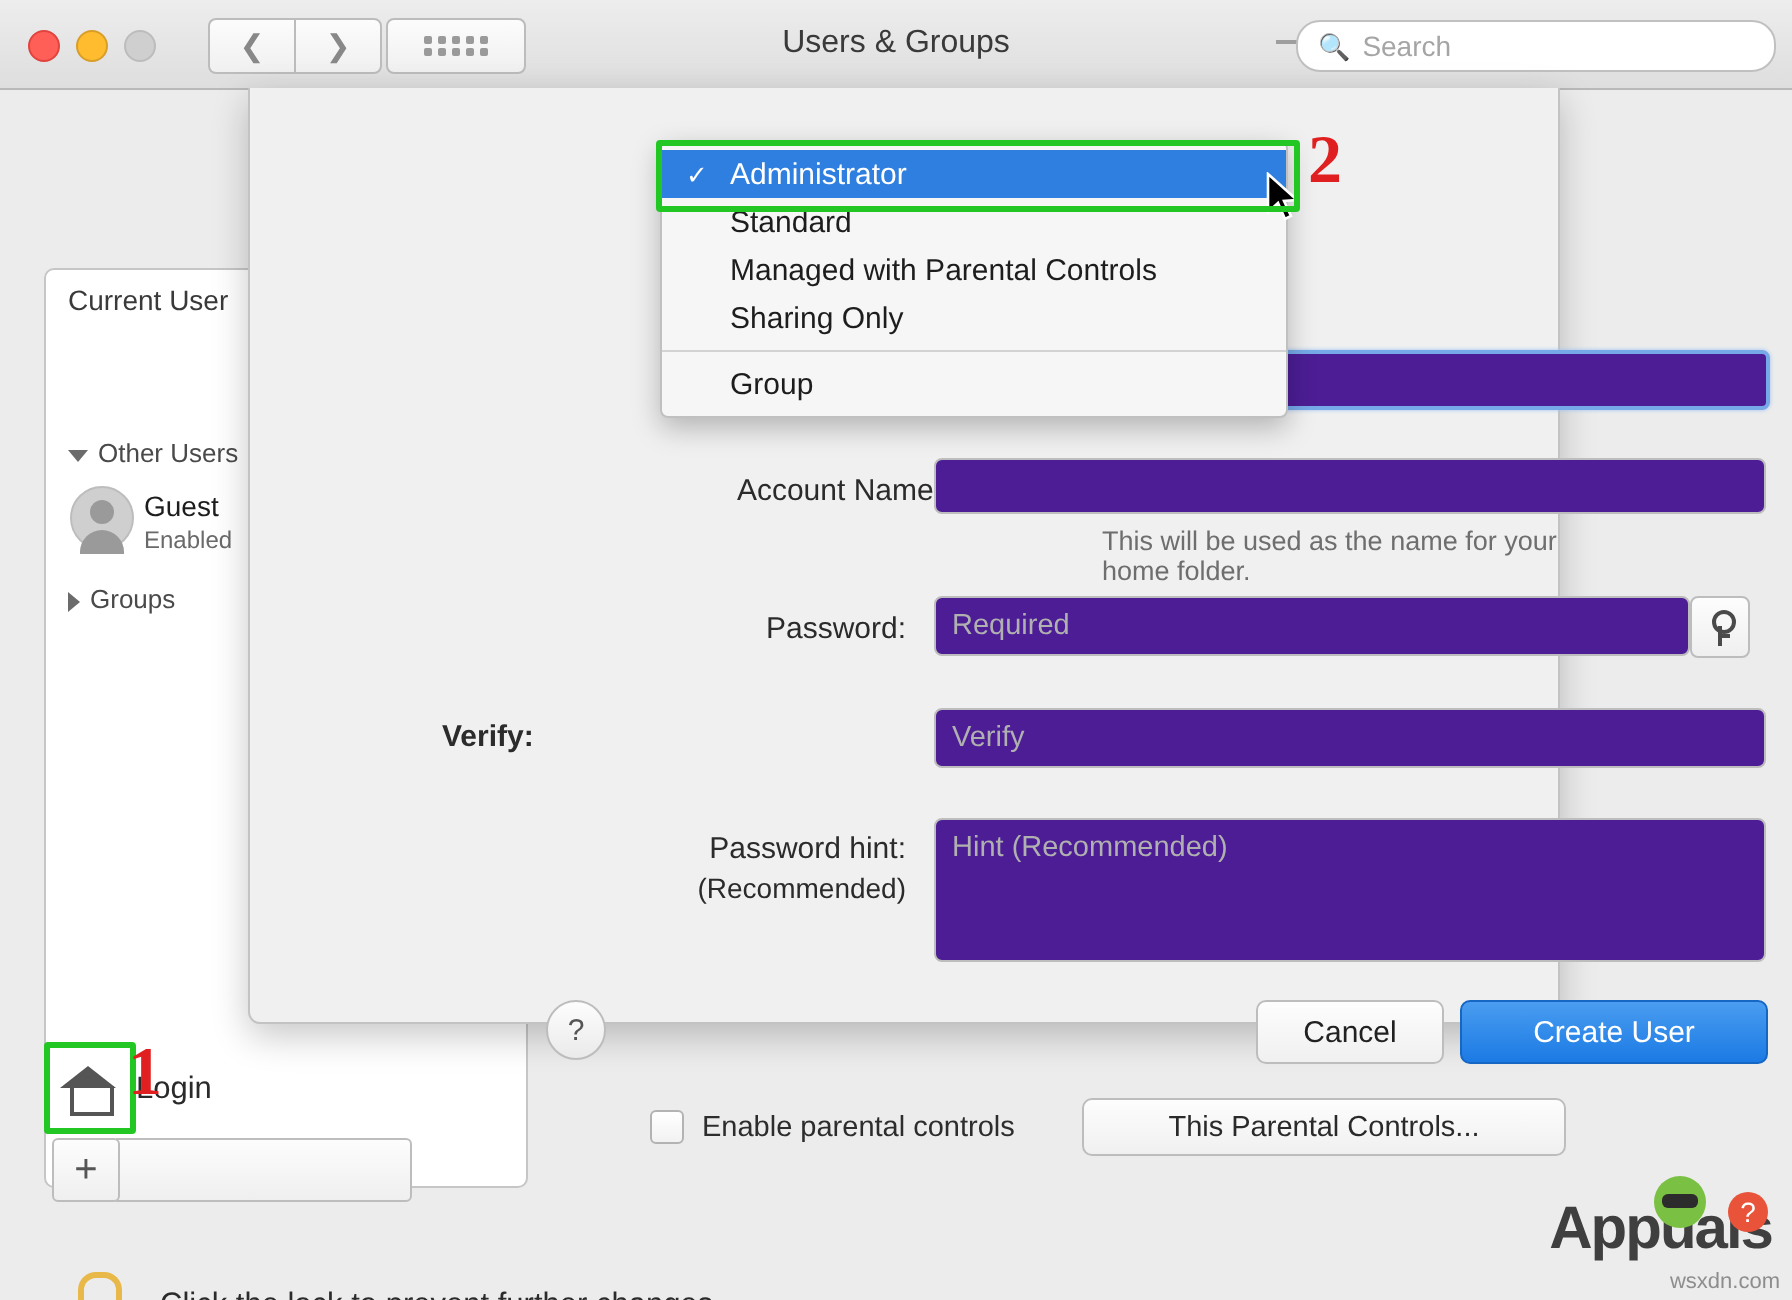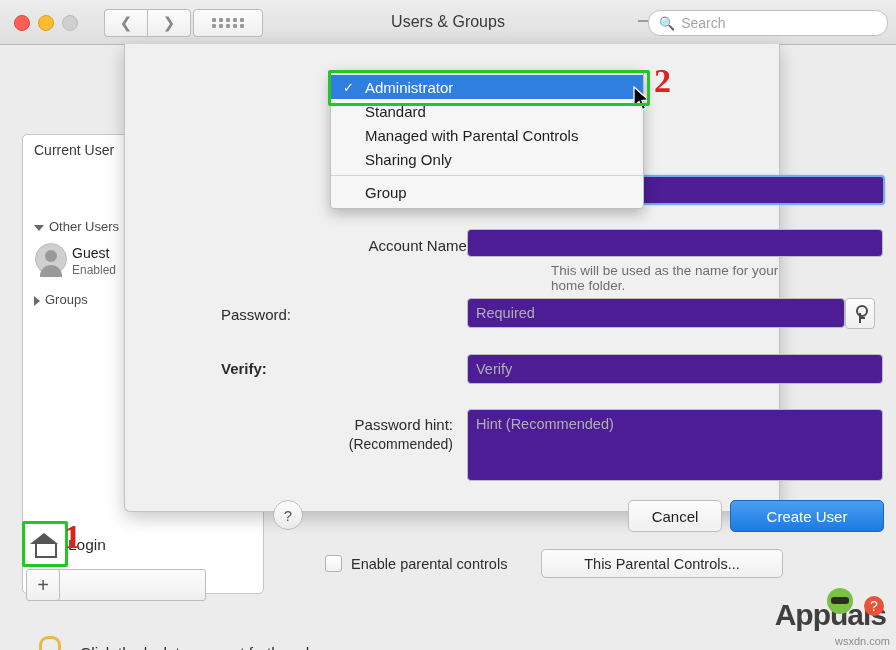--- a/index.html
+++ b/index.html
@@ -301,21 +301,21 @@
     <div class="frow" style="left:96px;top:139px;width:232px;justify-content:flex-end;">
       <span class="flabel">Full Name:</span>
     </div>
     <div class="finput focused" style="position:absolute;left:342px;top:131px;width:406px;height:26px;" placeholder=""></div>
 
     <div class="frow" style="left:114px;top:193px;width:232px;justify-content:flex-end;">
       <span class="flabel">Account Name:</span>
     </div>
     <div class="finput" style="position:absolute;left:342px;top:185px;width:406px;height:26px;"></div>
 
-    <div class="frow" style="left:96px;top:262px;width:232px;justify-content:flex-start;">
+    <div class="frow" style="left:96px;top:262px;width:232px;justify-content:flex-end;">
       <span class="flabel">Password:</span>
     </div>
     <div class="finput" style="position:absolute;left:342px;top:254px;width:368px;height:28px;">Required</div>
     <div class="keybtn">
       <span class="keyglyph">
           <span class="ring"></span>
           <span class="stem"></span>
           <span class="t1"></span>
         </span>
     </div>

